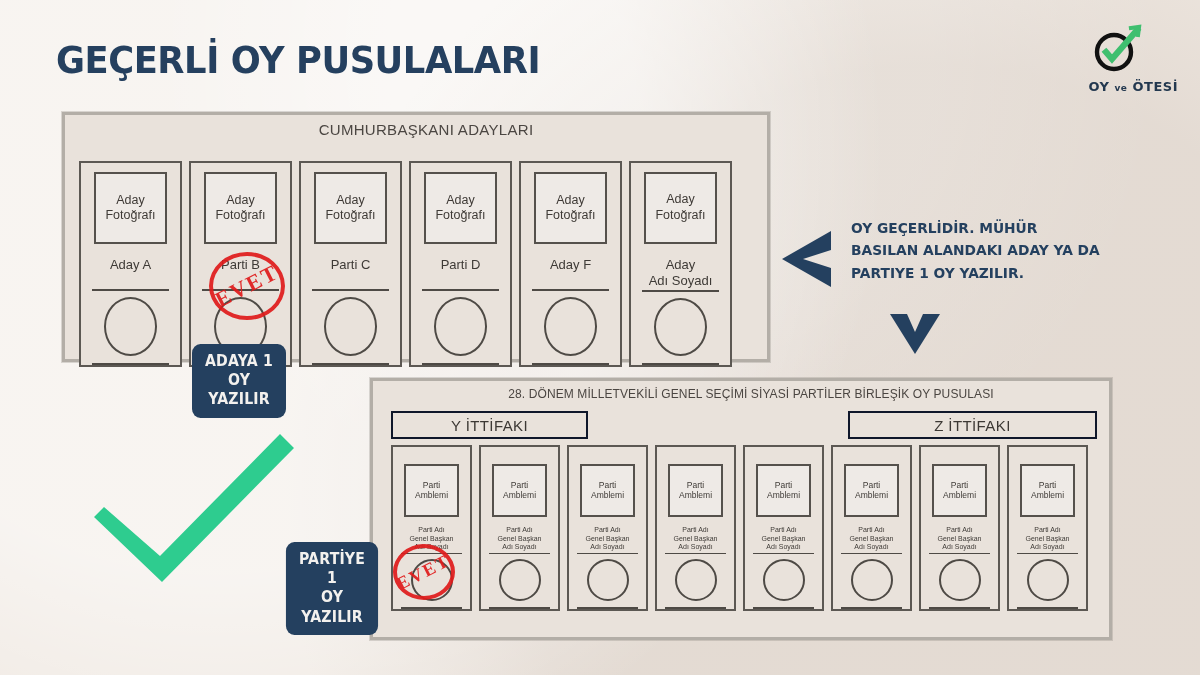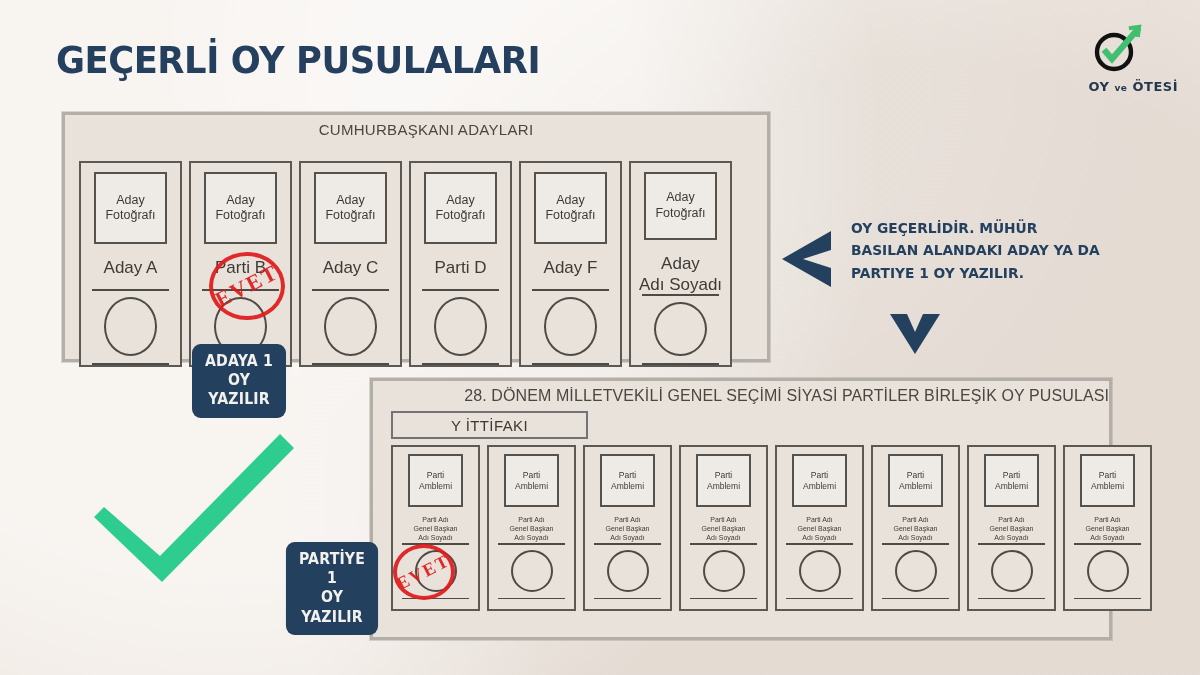--- a/index.html
+++ b/index.html
@@ -80,39 +80,39 @@
     border-radius: 50%;
     background: transparent;
   }
 
   
   #pres-ballot { left: 62px; top: 112px; width: 708px; height: 250px; }
   #pres-ballot .ballot-title { font-size: 15px; letter-spacing: .3px; padding-top: 6px; }
   #pres-ballot .cols { left: 14px; top: 46px; gap: 7px; }
   #pres-ballot .col { width: 103px; height: 206px; padding-top: 9px; }
   #pres-ballot .emblem { width: 73px; height: 73px; font-size: 12.5px; }
-  #pres-ballot .col-name { font-size: 17px; margin-top: 13px; min-height: 30px; }
+  #pres-ballot .col-name { font-size: 13px; margin-top: 13px; min-height: 30px; }
   #pres-ballot .rule { height: 2px; margin-top: 2px; }
   #pres-ballot .vote-circle { width: 53px; height: 59px; margin-top: 6px; }
   #pres-ballot .rule.bottom { margin-top: 7px; }
 
   
   #parl-ballot { left: 370px; top: 378px; width: 742px; height: 262px; }
-  #parl-ballot .ballot-title { font-size: 16px; padding-top: 6px; letter-spacing: .1px; text-align: right; }
+  #parl-ballot .ballot-title { font-size: 12px; padding-top: 6px; letter-spacing: .1px; }
   .alliances { position: absolute; left: 18px; top: 30px; width: 706px; height: 28px; }
   .alliance-box {
     position: absolute; top: 0; height: 28px;
-    border: 2px solid #737373; background: #e9e2db;
+    border: 2px solid #0f172a; background: #e9e2db;
     display: flex; align-items: center; justify-content: center;
     font-size: 15px; color: #3c3834; letter-spacing: .4px;
   }
   #alliance-y { left: 0; width: 197px; }
   #alliance-z { right: 0; width: 249px; }
   #parl-ballot .cols { left: 18px; top: 64px; gap: 7px; }
-  #parl-ballot .col { width: 89px; height: 166px; padding-top: 7px; }
+  #parl-ballot .col { width: 81px; height: 166px; padding-top: 7px; justify-content: flex-end; }
   #parl-ballot .emblem { width: 55px; height: 53px; font-size: 8.5px; }
   #parl-ballot .col-name { font-size: 7px; margin-top: 9px; min-height: 27px; }
   #parl-ballot .rule { height: 1.6px; margin-top: 0; }
   #parl-ballot .vote-circle { width: 42px; height: 42px; margin-top: 5px; }
   #parl-ballot .rule.bottom { margin-top: 6px; }
 
   
   .evet-stamp {
     position: absolute;
     border: 4px solid #e01b1b;
@@ -212,21 +212,21 @@
         <div class="col-name">Parti B</div>
         <div class="rule"></div>
         <div class="vote-circle"></div>
         <div class="rule bottom"></div>
       </div>
       <div class="col">
         <div class="emblem">
           <div>Aday</div>
           <div>Fotoğrafı</div>
         </div>
-        <div class="col-name">Aday C</div>
+        <div class="col-name">Parti C</div>
         <div class="rule"></div>
         <div class="vote-circle"></div>
         <div class="rule bottom"></div>
       </div>
       <div class="col">
         <div class="emblem">
           <div>Aday</div>
           <div>Fotoğrafı</div>
         </div>
         <div class="col-name">Parti D</div>
@@ -254,20 +254,21 @@
         <div class="vote-circle"></div>
         <div class="rule bottom"></div>
       </div>
     </div>
 </div>
 
 <div class="ballot" id="parl-ballot">
   <div class="ballot-title">28. DÖNEM MİLLETVEKİLİ GENEL SEÇİMİ SİYASİ PARTİLER BİRLEŞİK OY PUSULASI</div>
   <div class="alliances">
     <div class="alliance-box" id="alliance-y">Y İTTİFAKI</div>
+    <div class="alliance-box" id="alliance-z">Z İTTİFAKI</div>
   </div>
   <div class="cols" id="parl-cols">
       <div class="col">
         <div class="emblem">
           <div>Parti</div>
           <div>Amblemi</div>
         </div>
         <div class="col-name">Parti Adı<br>Genel Başkan<br>Adı Soyadı</div>
         <div class="rule"></div>
         <div class="vote-circle"></div>

